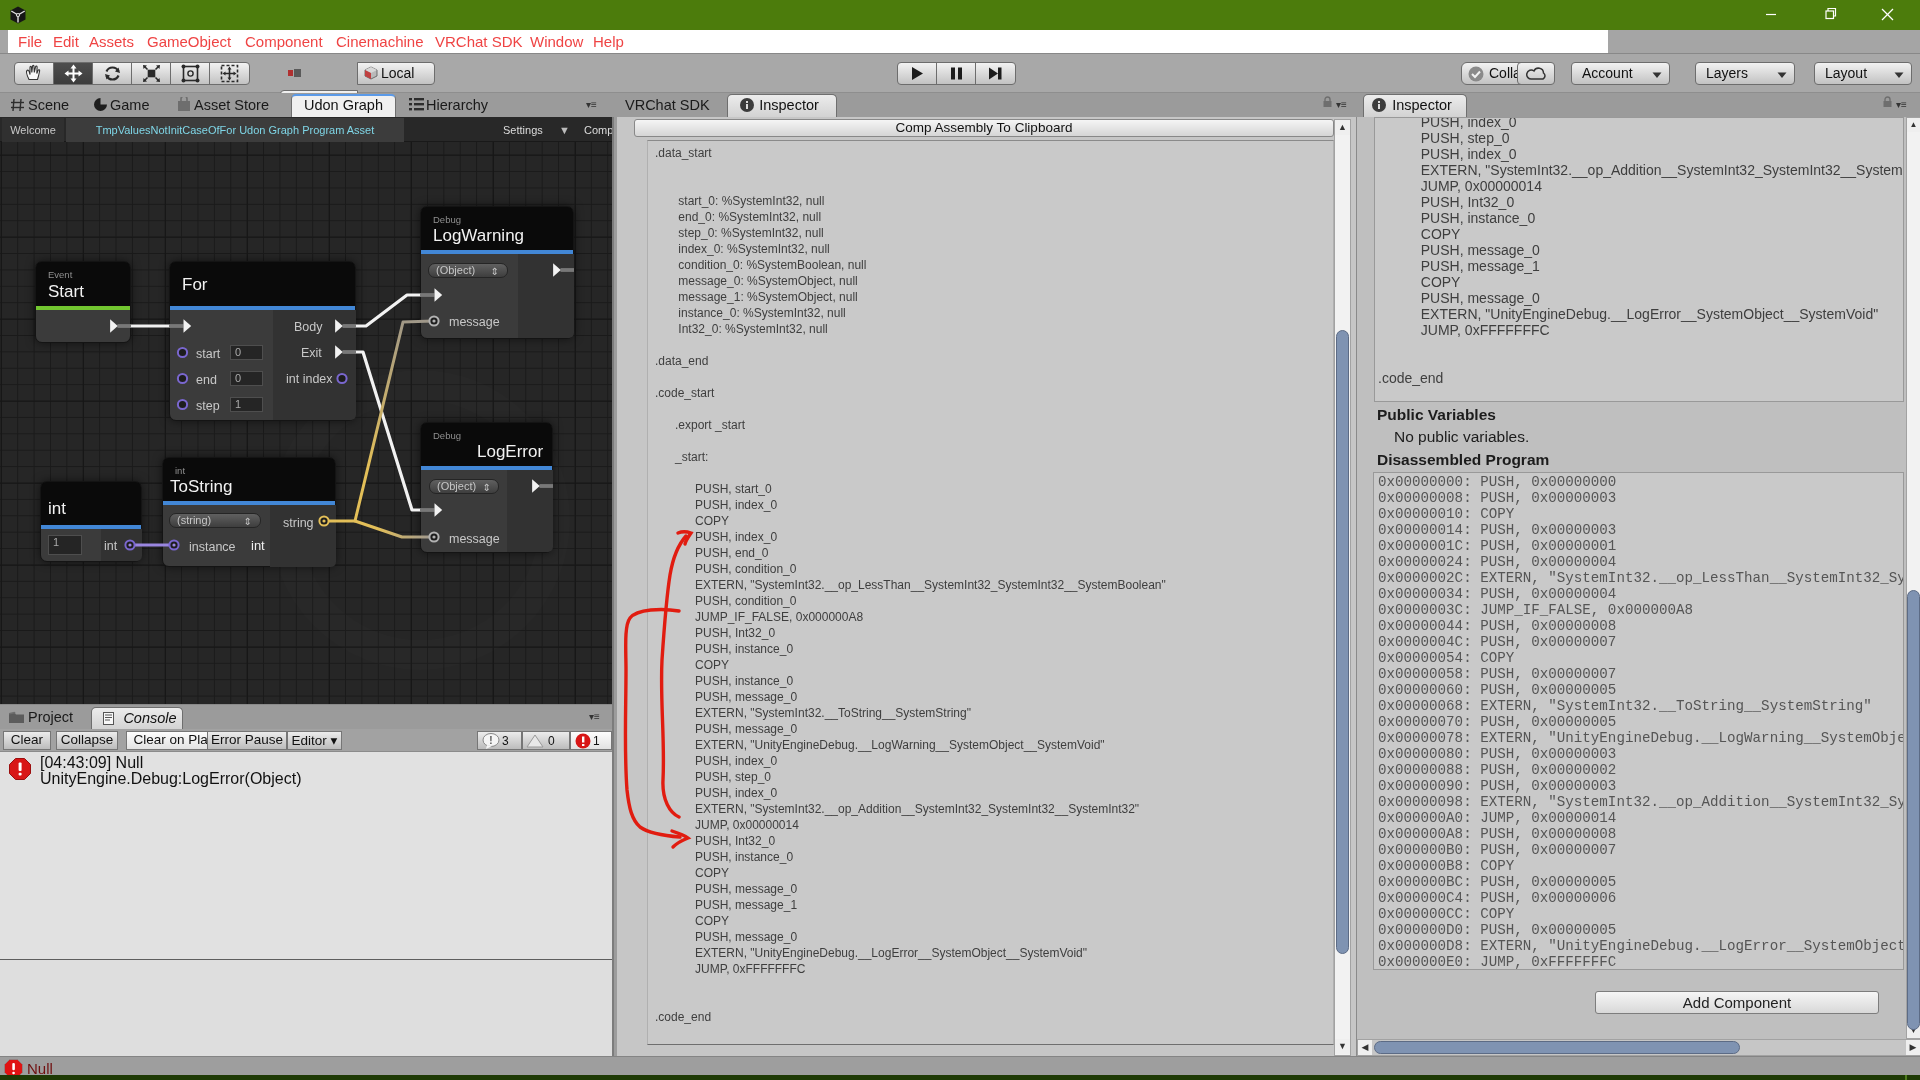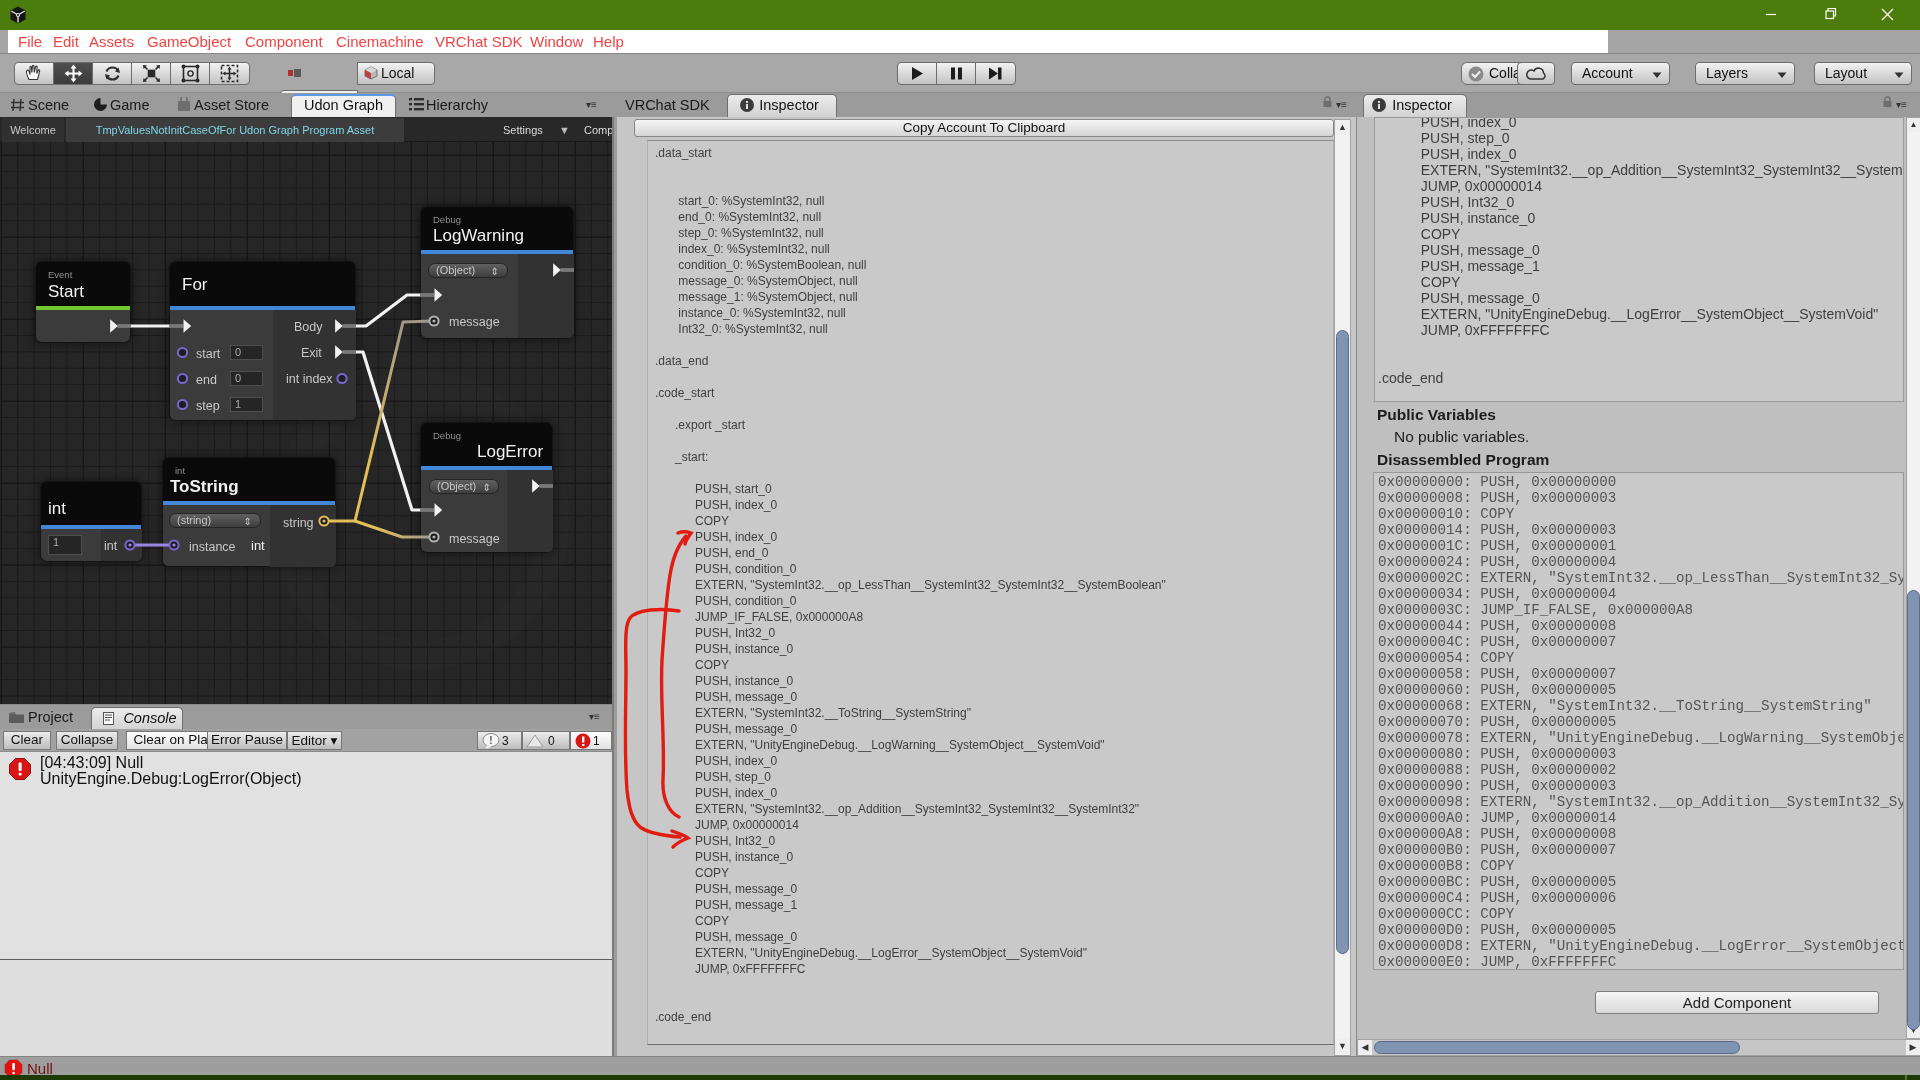--- a/index.html
+++ b/index.html
@@ -373,21 +373,21 @@
   <div class="nhead" style="height:43px;"></div>
   <div class="ntitle" style="top:17px;left:7px;">int</div>
   <div class="nbar" style="top:43px;background:#4287d6;"></div>
   <div class="ncol" style="left:60px;top:47px;width:41px;height:32px;"></div>
   <div class="pbox" style="left:7px;top:53px;width:34px;height:20px;">1</div>
   <div class="plabel" style="left:63px;top:57px;">int</div>
 </div>
           <div class="node" style="left:162px;top:457px;width:174px;height:110px;">
   <div class="nhead" style="height:43px;"></div>
   <div class="nsmall">int</div>
-  <div class="ntitle" style="top:19px;left:7px;font-weight:bold;">ToString</div>
+  <div class="ntitle" style="top:19px;left:7px;">ToString</div>
   <div class="nbar" style="top:43px;background:#4287d6;"></div>
   <div class="ncol" style="left:107px;top:47px;width:66px;height:62px;"></div>
   <div class="pdrop" style="left:6px;top:55px;width:92px;">(string)<span style="position:absolute;right:8px;top:1px;font-size:10px">⇕</span></div>
   <div class="plabel" style="left:120px;top:58px;">string</div>
   <div class="plabel" style="left:26px;top:82px;">instance</div>
   <div class="plabel" style="left:88px;top:80px;color:#f0f0f0;font-size:13px;">int</div>
 </div>
         </div>
   <svg class="abs" style="left:0;top:0px;z-index:4" width="612" height="562" viewBox="0 142 612 562">
           <rect x="117.5" y="324.1" width="13.5" height="3.8" fill="#787878"></rect>
@@ -470,21 +470,21 @@
       <rect x="9.6" y="4.5" width="3" height="8.5" fill="#fff" rx="1"></rect>
           <rect x="9.6" y="14.8" width="3" height="2.8" fill="#fff" rx="1"></rect>
     </svg>
     <div class="abs" style="left:40px;top:2px;font-size:16px;color:#111;">[04:43:09] Null</div>
     <div class="abs" style="left:40px;top:18px;font-size:16px;color:#111;">UnityEngine.Debug:LogError(Object)</div>
   </div>
   <div id="cdetail"></div>
 </div>
 
 <div id="midpanel">
-  <div id="copybtn">Copy Account To Clipboard</div>
+  <div id="copybtn">Comp Assembly To Clipboard</div>
   <div id="midcode">
         <pre id="midpre">.data_start
 
 
        start_0: %SystemInt32, null
        end_0: %SystemInt32, null
        step_0: %SystemInt32, null
        index_0: %SystemInt32, null
        condition_0: %SystemBoolean, null
        message_0: %SystemObject, null

